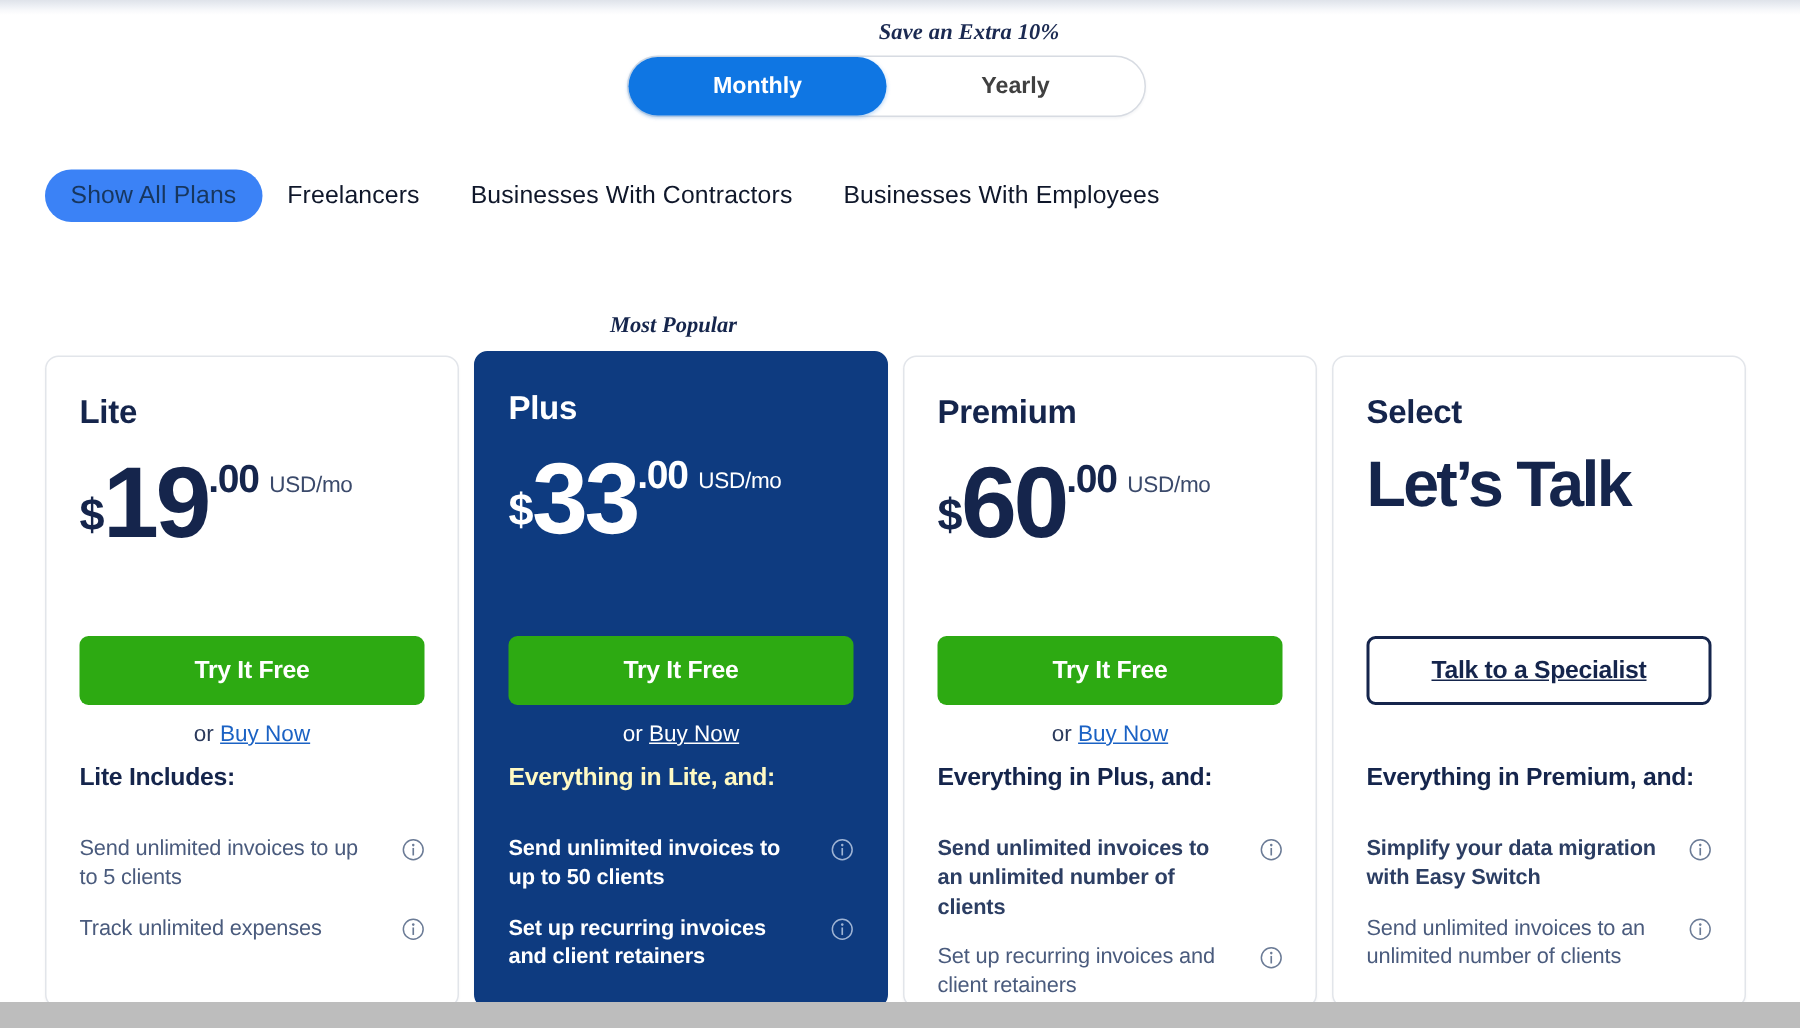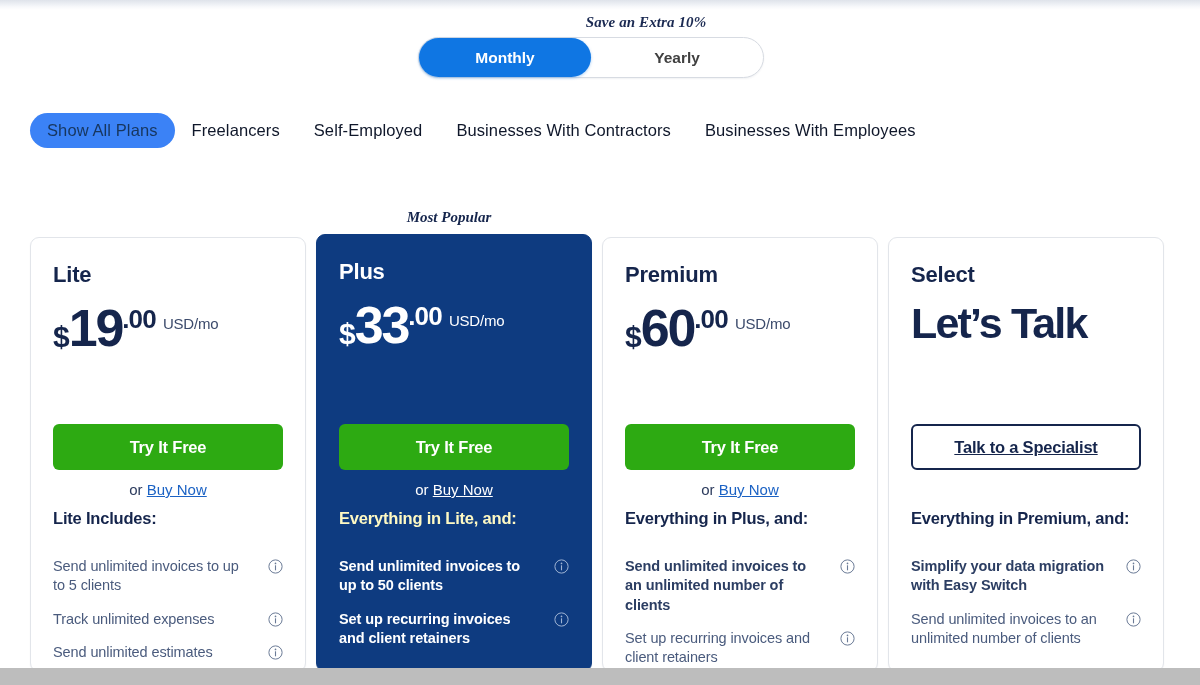--- a/index.html
+++ b/index.html
@@ -165,21 +165,21 @@
     font-size: 30px;
     font-weight: bold;
     color: #15254c;
     align-self: center;
     position: relative;
     top: 8px;
     letter-spacing: -1px;
   }
 
   .price-main {
-    font-size: 52px;
+    font-size: 67px;
     font-weight: bold;
     color: #15254c;
     letter-spacing: -2.2px;
     line-height: .95;
   }
 
   .price-cents {
     font-size: 26px;
     font-weight: bold;
     color: #15254c;
@@ -341,21 +341,20 @@
   <div class="save-note">Save an Extra 10%</div>
 
   <div class="toggle-wrap">
     <div class="toggle-opt active">Monthly</div>
     <div class="toggle-opt">Yearly</div>
   </div>
 
   <div class="filters">
     <div class="filter-tab active">Show All Plans</div>
     <div class="filter-tab">Freelancers</div>
-    <div class="filter-tab">Self-Employed</div>
     <div class="filter-tab">Businesses With Contractors</div>
     <div class="filter-tab">Businesses With Employees</div>
   </div>
 
   <div class="most-popular">Most Popular</div>
 
   <div class="cards">
 
     <div class="card">
       <div class="plan-name">Lite</div>
@@ -390,30 +389,20 @@
         <div class="feature">
           <div class="feature-text">Track unlimited expenses</div>
           <span class="info-icon">
             <svg width="15" height="15" viewBox="0 0 15 15">
                 <circle cx="7.5" cy="7.5" r="6.6" fill="none" stroke="#6b7b96" stroke-width="1"></circle>
                 <circle cx="7.5" cy="4.4" r=".85" fill="#6b7b96"></circle>
                 <rect x="6.95" y="6.3" width="1.1" height="5" fill="#6b7b96"></rect>
               </svg>
           </span>
         </div>
-        <div class="feature">
-          <div class="feature-text">Send unlimited estimates</div>
-          <span class="info-icon">
-            <svg width="15" height="15" viewBox="0 0 15 15">
-                <circle cx="7.5" cy="7.5" r="6.6" fill="none" stroke="#6b7b96" stroke-width="1"></circle>
-                <circle cx="7.5" cy="4.4" r=".85" fill="#6b7b96"></circle>
-                <rect x="6.95" y="6.3" width="1.1" height="5" fill="#6b7b96"></rect>
-              </svg>
-          </span>
-        </div>
       </div>
     </div>
 
     <div class="card featured">
       <div class="plan-name">Plus</div>
 
       <div class="price-row">
         <span class="price-currency">$</span>
         <span class="price-main">33</span>
         <span class="price-cents">.00</span>

